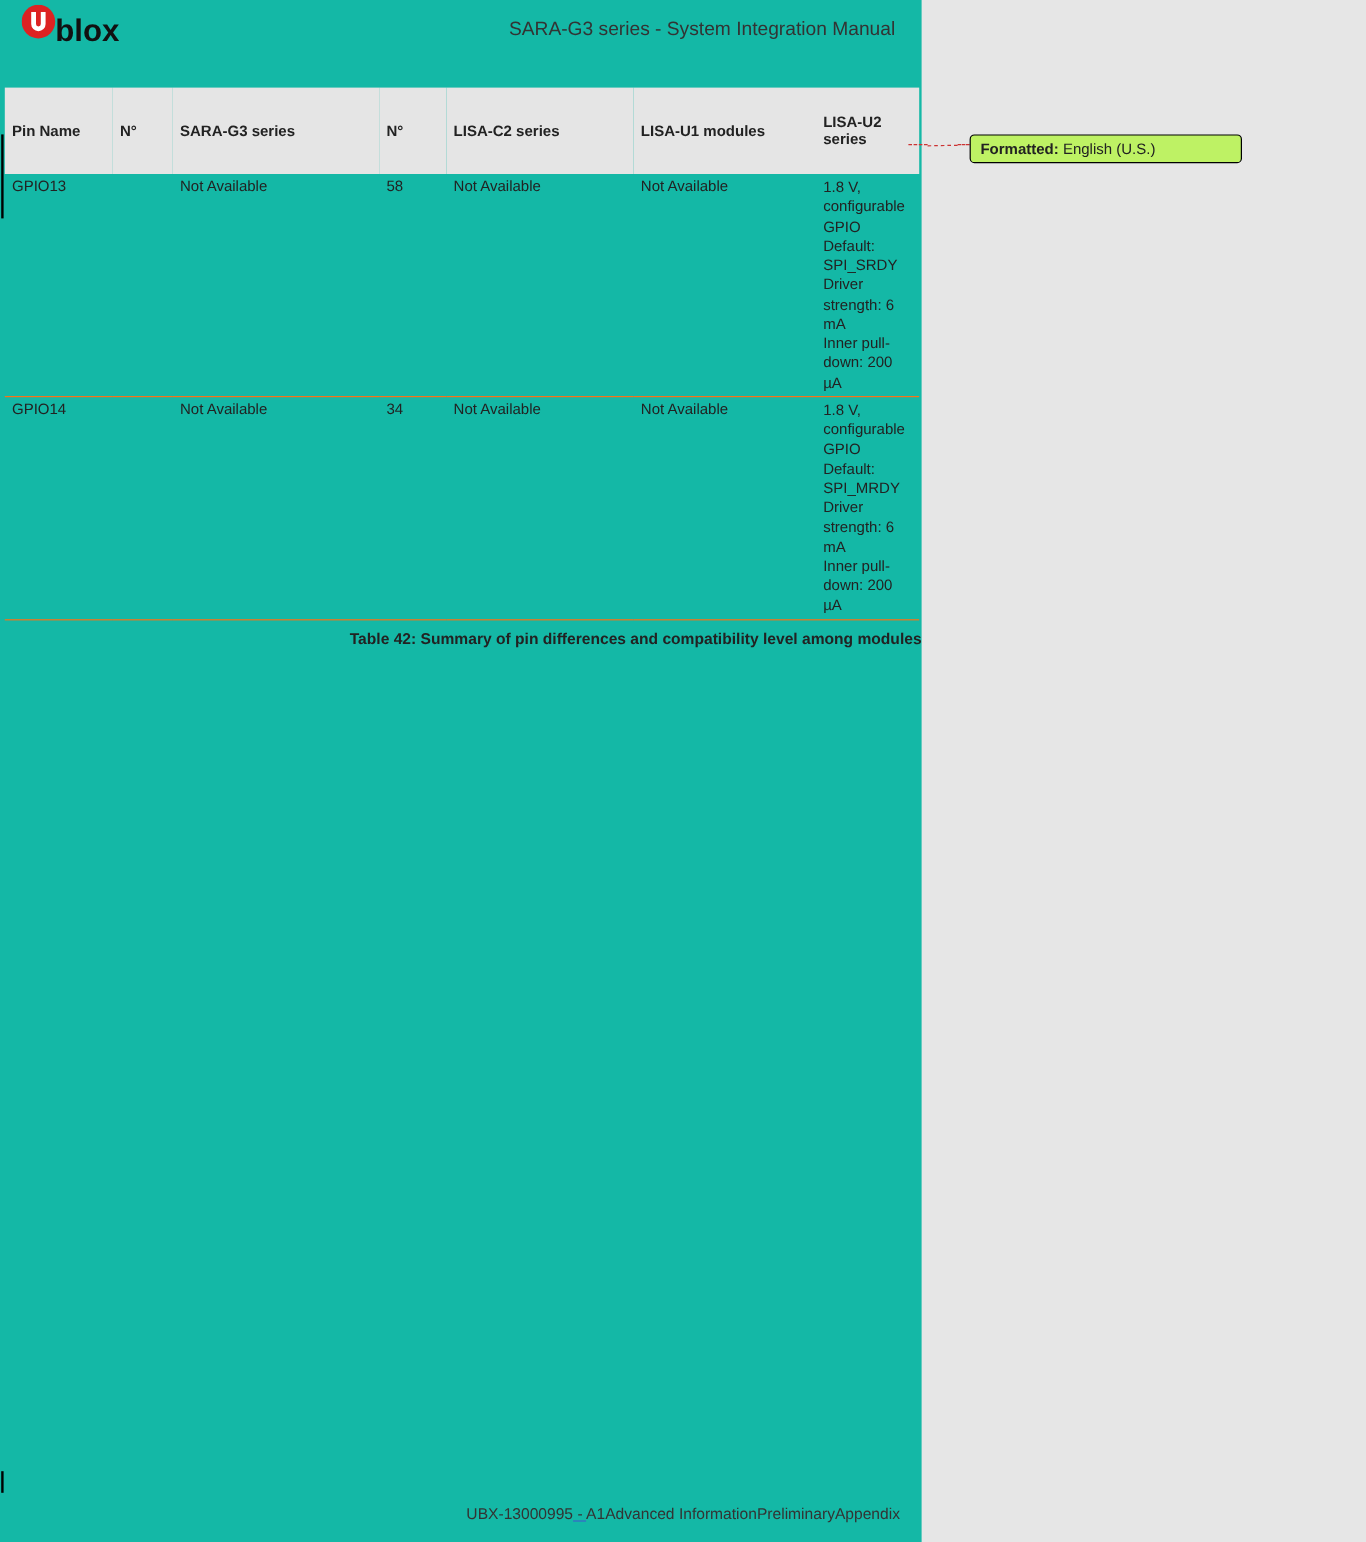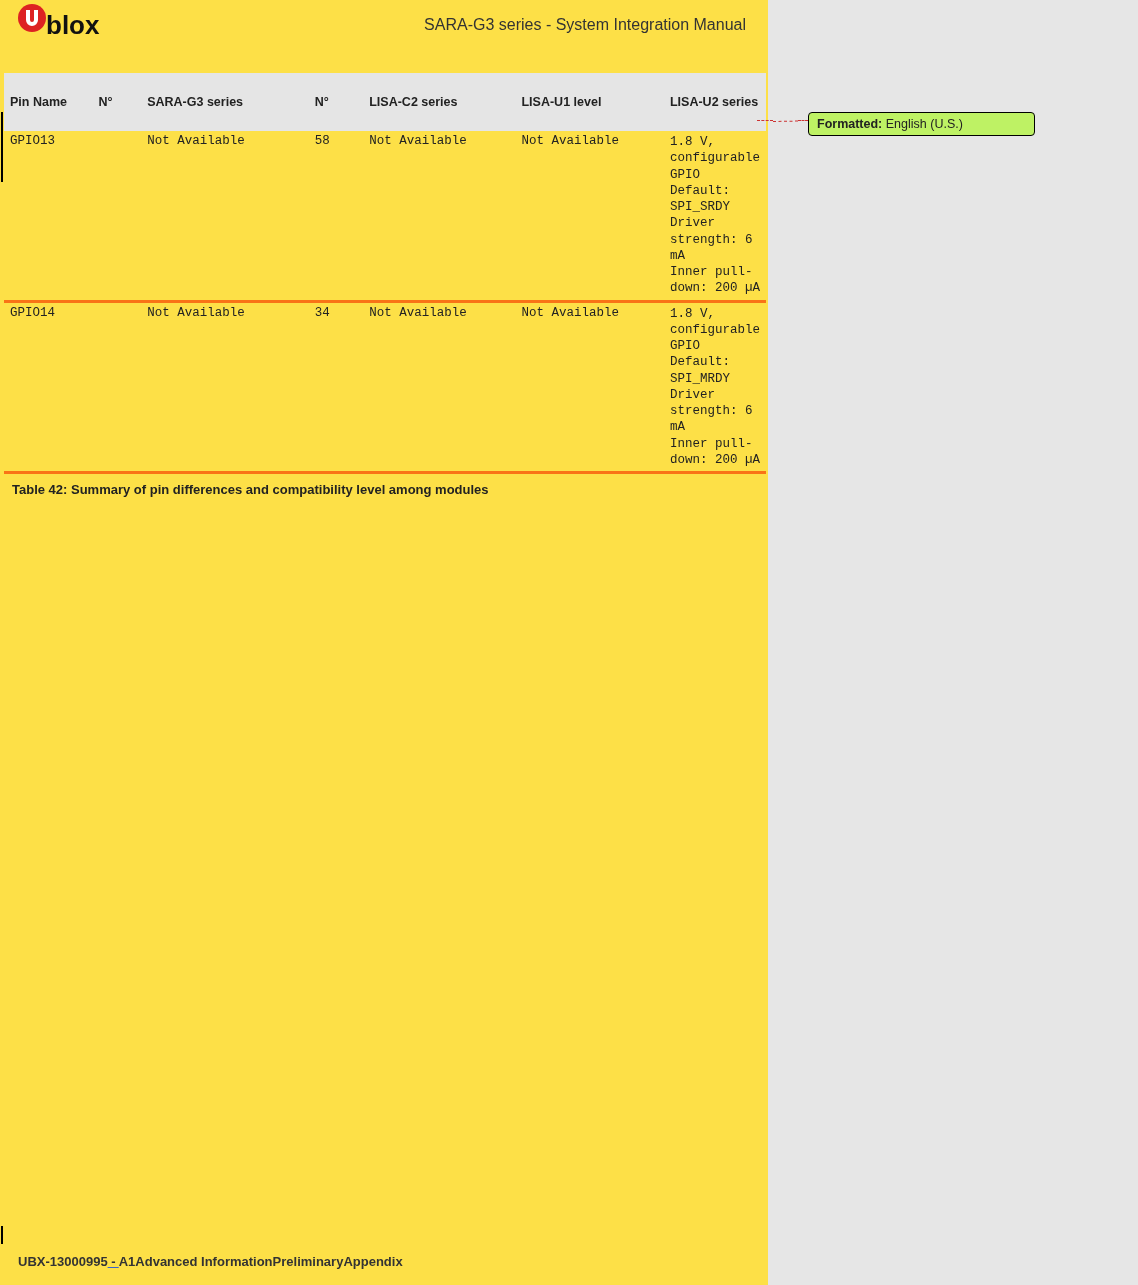--- a/index.html
+++ b/index.html
@@ -8,21 +8,21 @@
     background: #e6e6e6;
     font-family: "Trebuchet MS", "Segoe UI", Arial, sans-serif;
     font-size: 13px;
     color: #222;
     width: 1138px;
   }
   .page {
     position: relative;
     width: 768px;
     min-height: 1285px;
-    background: #fde047;
+    background: #14b8a6;
     box-sizing: border-box;
   }
   .page-inner {
     position: relative;
     min-height: 1285px;
   }
 
   
   .header {
     display: flex;
@@ -55,22 +55,21 @@
     padding: 22px 6px;
     color: #222;
   }
   .tbl tbody td {
     padding: 3px 6px 3px 6px;
     vertical-align: top;
     border-bottom: none;
     color: #222;
   }
   .tbl tbody tr.row-sep td {
-    border-bottom: 3px solid #f97316;
-    font-family: Liberation Mono, monospace;
+    border-bottom: 1px solid #f97316;
   }
   .col-pinname { width: 78px; }
   .col-n1 { width: 38px; }
   .col-sara { width: 160px; }
   .col-n2 { width: 44px; }
   .col-lisac2 { width: 144px; }
   .col-lisau1 { width: 140px; }
   .col-lisau2 { }
 
   .multi-line div { line-height: 1.3; }
@@ -79,36 +78,36 @@
     left: 1px;
     width: 2px;
     background: #000;
   }
 
   
   .caption {
     font-weight: bold;
     font-size: 13px;
     padding: 8px 0 0 12px;
+    text-align: right;
   }
 
   
   .footer {
     position: absolute;
     bottom: 16px;
     left: 0;
     right: 0;
     padding: 0 18px;
   }
   .footer-top {
     display: flex;
-    justify-content: flex-start;
-    font-size: 13px;
-    color: #333;
-    font-weight: bold;
+    justify-content: flex-end;
+    font-size: 13px;
+    color: #333;
   }
   .footer-left {}
   .footer-center { text-align: center; }
   .footer-right { text-align: right; }
   .footer-bottom {
     text-align: right;
     font-size: 13px;
     color: #333;
     margin-top: 4px;
   }
@@ -185,21 +184,21 @@
     </div>
 
     <table class="tbl">
       <thead>
         <tr>
           <th class="col-pinname">Pin Name</th>
           <th class="col-n1">N°</th>
           <th class="col-sara">SARA-G3 series</th>
           <th class="col-n2">N°</th>
           <th class="col-lisac2">LISA-C2 series</th>
-          <th class="col-lisau1">LISA-U1 level</th>
+          <th class="col-lisau1">LISA-U1 modules</th>
           <th class="col-lisau2">LISA-U2 series</th>
         </tr>
       </thead>
       <tbody>
         <tr class="row-sep">
           <td>GPIO13</td>
           <td></td>
           <td>Not Available</td>
           <td>58</td>
           <td>Not Available</td>

